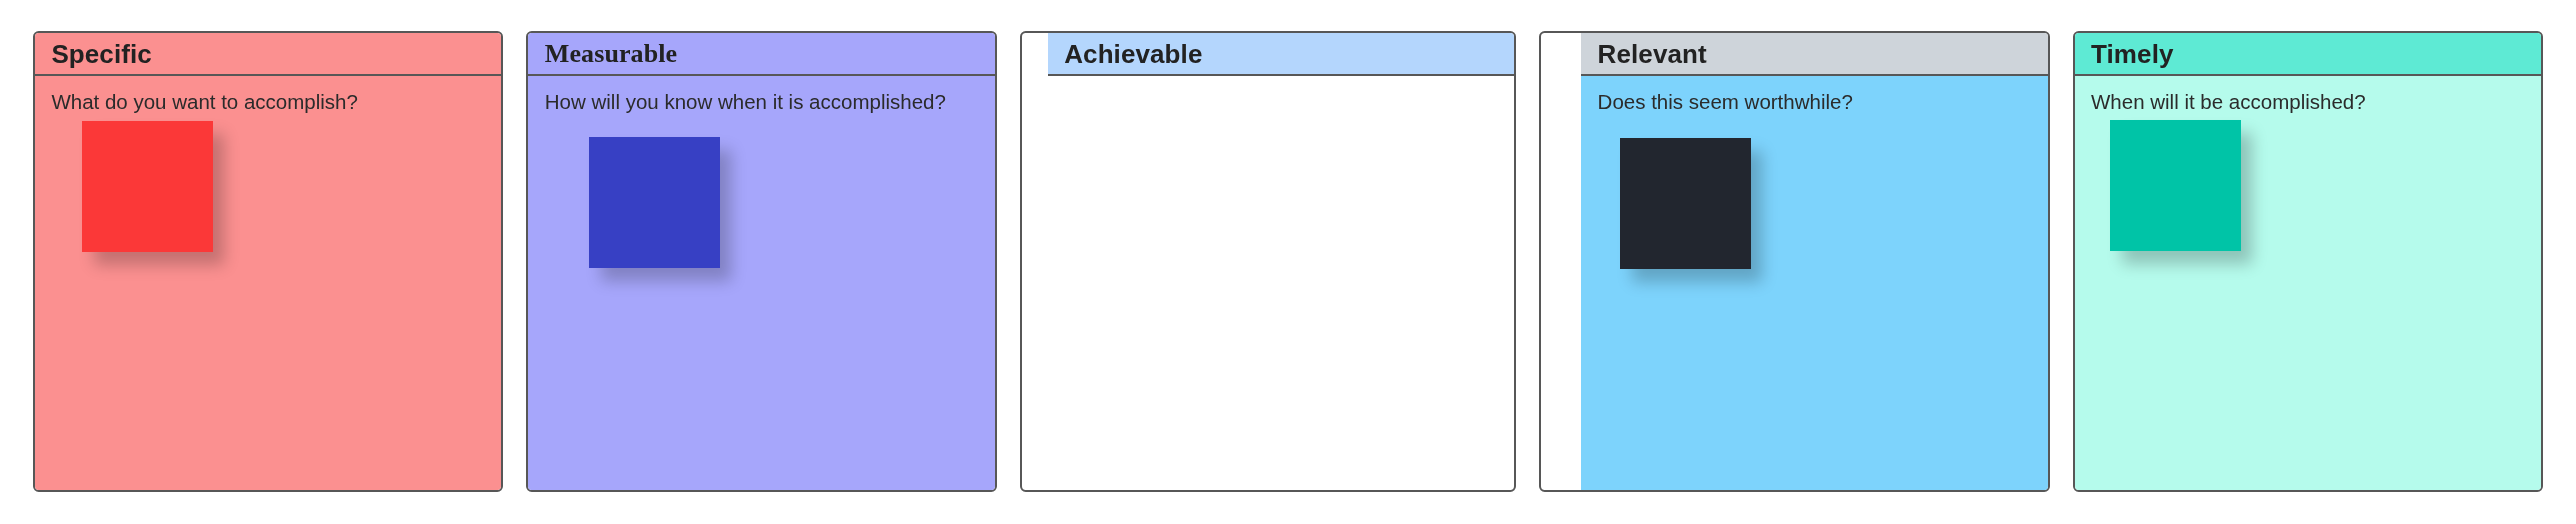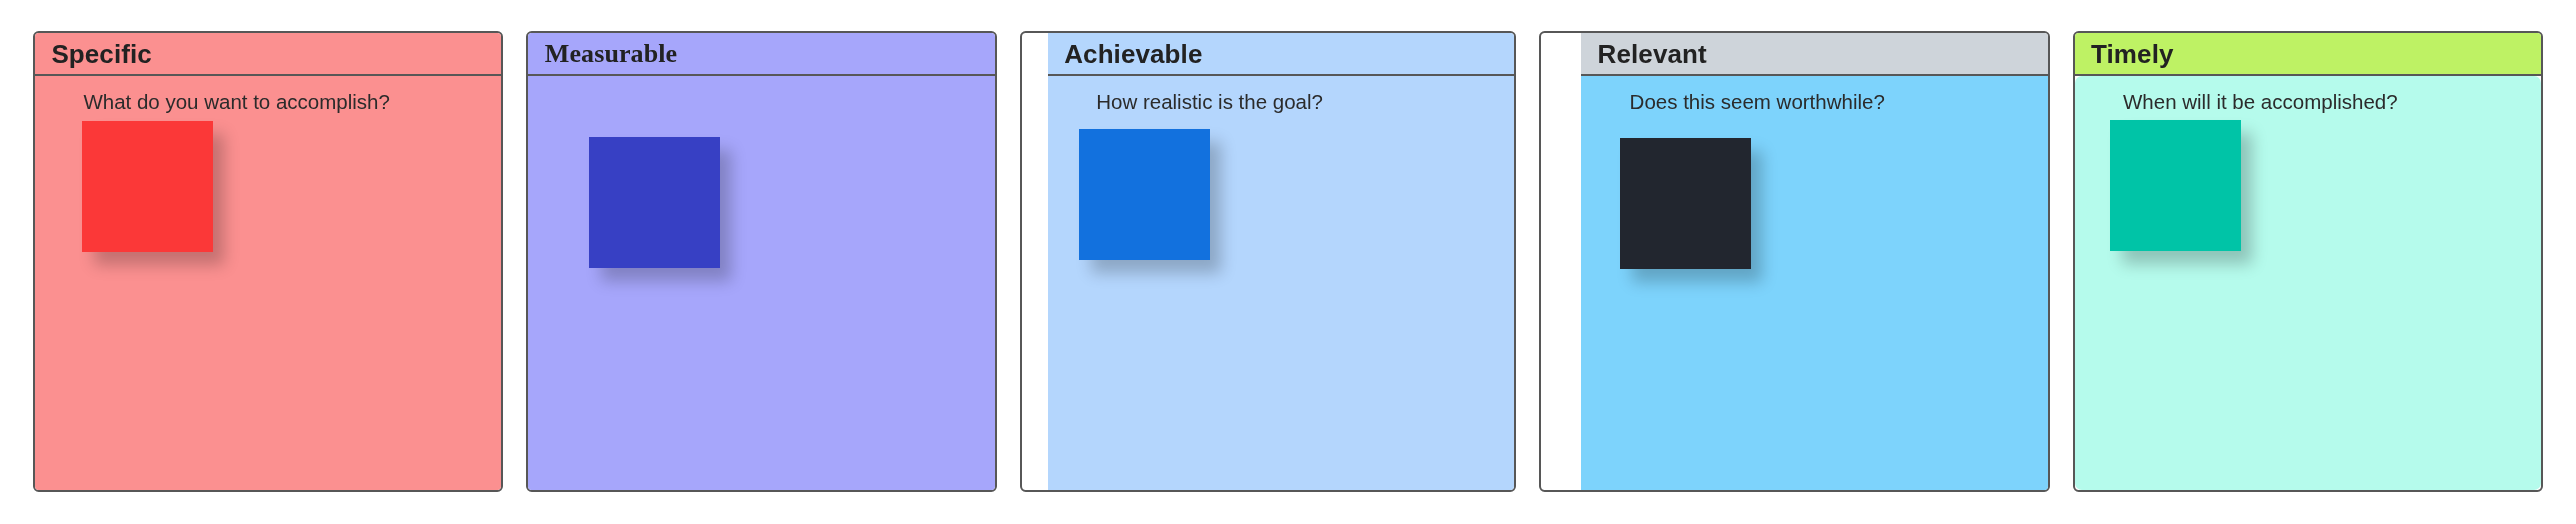--- a/index.html
+++ b/index.html
@@ -64,21 +64,20 @@
     box-sizing: border-box;
     padding: 14px 16.4px 0 16.4px;
   }
 
   .card-question {
     font-size: 20.5px;
     font-weight: normal;
     color: #2b2b2b;
     line-height: 1.15;
     white-space: nowrap;
-    margin-left: 32px;
   }
 
   .sticky {
     position: absolute;
     width: 131px;
     height: 131px;
     box-shadow: 11.5px 13px 14.8px rgba(0, 0, 0, 0.22);
   }
 
   
@@ -101,48 +100,45 @@
       <div class="card-question">What do you want to accomplish?</div>
       <div class="sticky" style="background: rgb(251, 56, 56);"></div>
     </div>
   </div>
 
   <div class="card card-2" style="border-color: rgb(87, 87, 87);">
     <div class="card-header" style="background: rgb(166, 166, 251); border-bottom-color: rgb(87, 87, 87); font-family: Liberation Serif, serif;">
       <div class="card-title">Measurable</div>
     </div>
     <div class="card-body" style="background: rgb(166, 166, 251);">
+      <div class="card-question">How will you know when it is accomplished?</div>
       <div class="sticky" style="background: rgb(55, 64, 196);"></div>
     </div>
   </div>
 
   <div class="card card-3" style="border-color: rgb(87, 87, 87); padding-left: 26px;">
     <div class="card-header" style="background: rgb(180, 214, 253); border-bottom-color: rgb(87, 87, 87);">
       <div class="card-title">Achievable</div>
-    </div>
-    <div class="card-body" style="background: rgb(180, 214, 253);">
-      <div class="card-question">How realistic is the goal?</div>
-      <div class="sticky" style="background: rgb(18, 113, 222);"></div>
     </div>
   </div>
 
   <div class="card card-4" style="border-color: rgb(87, 87, 87); padding-left: 40px;">
     <div class="card-header" style="background: rgb(206, 212, 218); border-bottom-color: rgb(87, 87, 87);">
       <div class="card-title">Relevant</div>
     </div>
     <div class="card-body" style="background: #7dd3fc;">
       <div class="card-question">Does this seem worthwhile?</div>
       <div class="sticky" style="background: rgb(34, 38, 47);"></div>
     </div>
   </div>
 
   <div class="card card-5" style="border-color: rgb(87, 87, 87);">
-    <div class="card-header" style="background: #bef264; border-bottom-color: rgb(87, 87, 87);">
+    <div class="card-header" style="background: #5eead4; border-bottom-color: rgb(87, 87, 87);">
       <div class="card-title">Timely</div>
     </div>
-    <div class="card-body" style="background: rgb(181, 251, 236); border-radius: 7px;">
+    <div class="card-body" style="background: rgb(181, 251, 236);">
       <div class="card-question">When will it be accomplished?</div>
       <div class="sticky" style="background: rgb(0, 196, 167);"></div>
     </div>
   </div>
 
 </div>
 
 
 </body></html>

